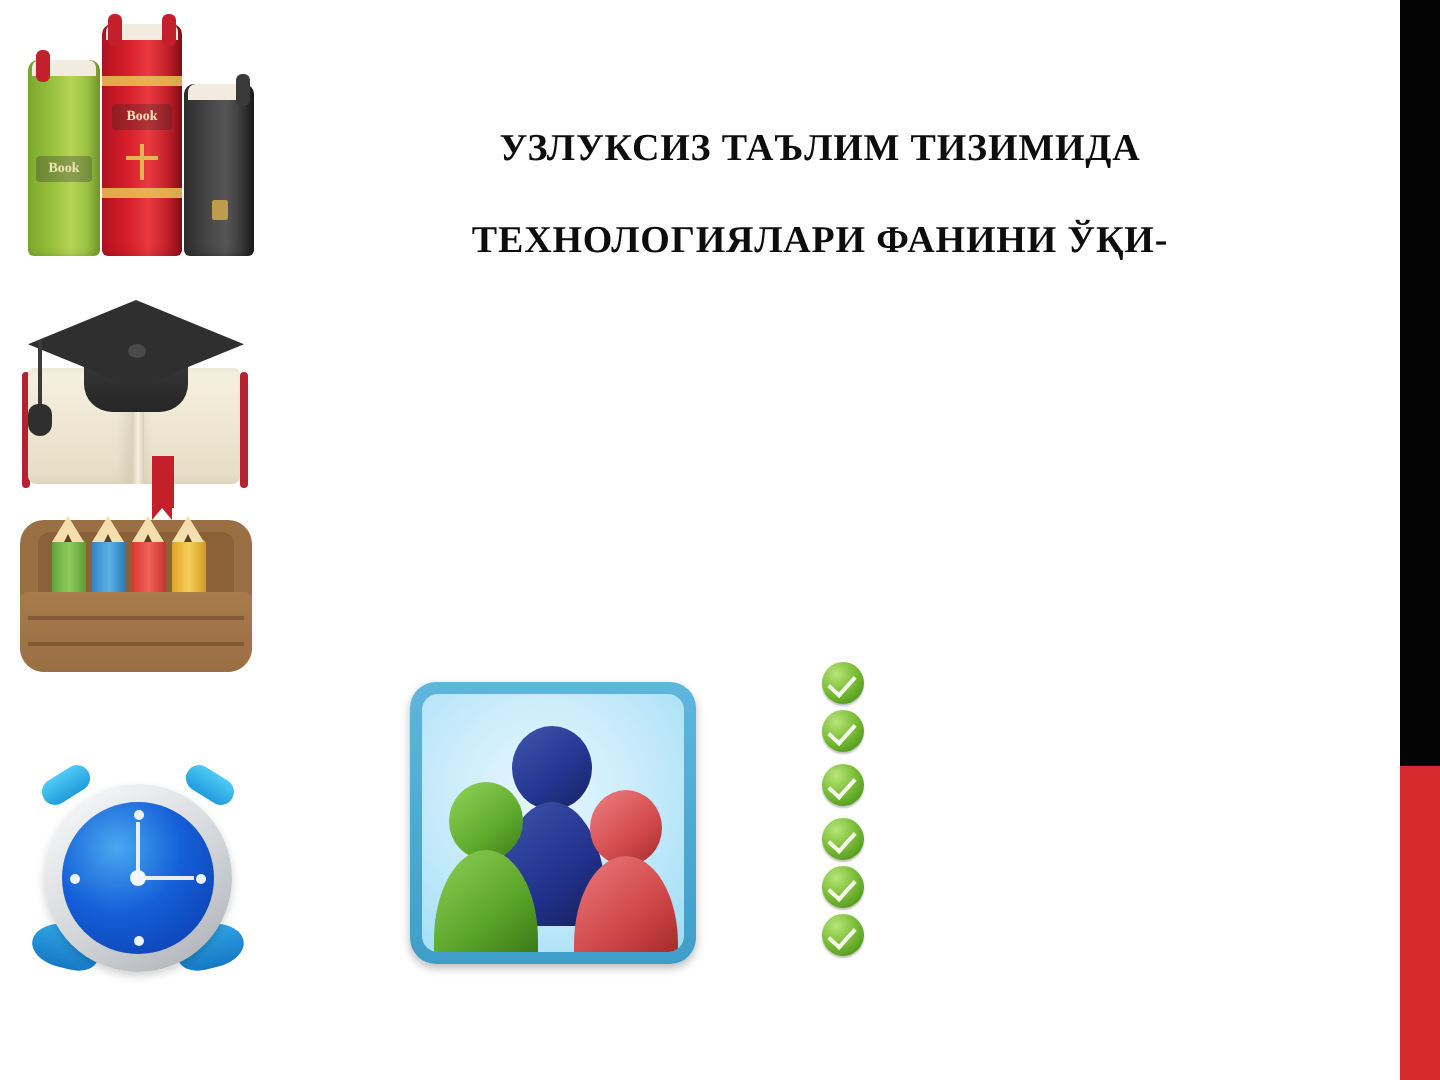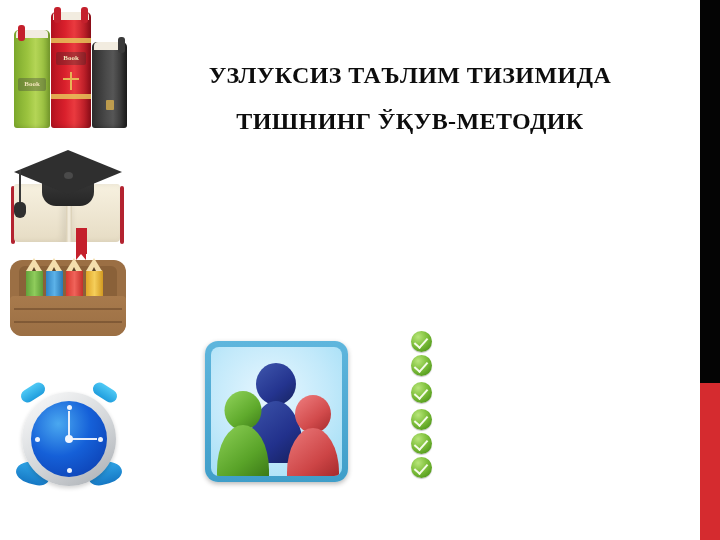--- a/index.html
+++ b/index.html
@@ -43,21 +43,21 @@
   #title-block {
     position: absolute;
     left: 152px;
     top: 52px;
     width: 516px;
     text-align: center;
   }
   .title-line {
     font-family: "Liberation Serif", "DejaVu Serif", serif;
     font-weight: bold;
-    font-size: 24px;
+    font-size: 19px;
     letter-spacing: 0.4px;
     line-height: 46px;
     color: #0d0d0d;
     white-space: nowrap;
   }
 
   
   .rail-icon {
     position: absolute;
   }
@@ -464,21 +464,21 @@
         <div class="tick" id="tick-9"></div>
         <div id="hand-minute"></div>
         <div id="hand-hour"></div>
         <div id="clock-center"></div>
       </div>
     </div>
   </div>
 
   <div id="title-block">
     <div class="title-line">УЗЛУКСИЗ ТАЪЛИМ ТИЗИМИДА</div>
-    <div class="title-line">ТИШНИНГ ЎҚУВ-МЕТОДИК</div>
+    <div class="title-line">ТЕХНОЛОГИЯЛАРИ ФАНИНИ ЎҚИ-</div>
   </div>
 
   <div id="group-image">
     <div id="group-inner">
       <div class="person" id="person-center">
         <div class="head"></div>
         <div class="body"></div>
       </div>
       <div class="person" id="person-left">
         <div class="head"></div>

